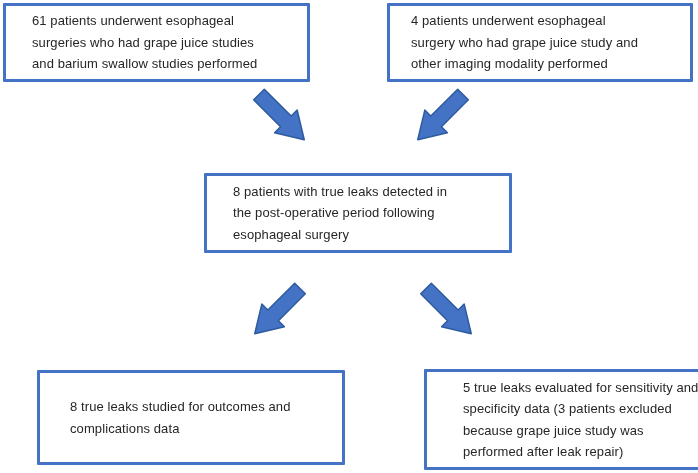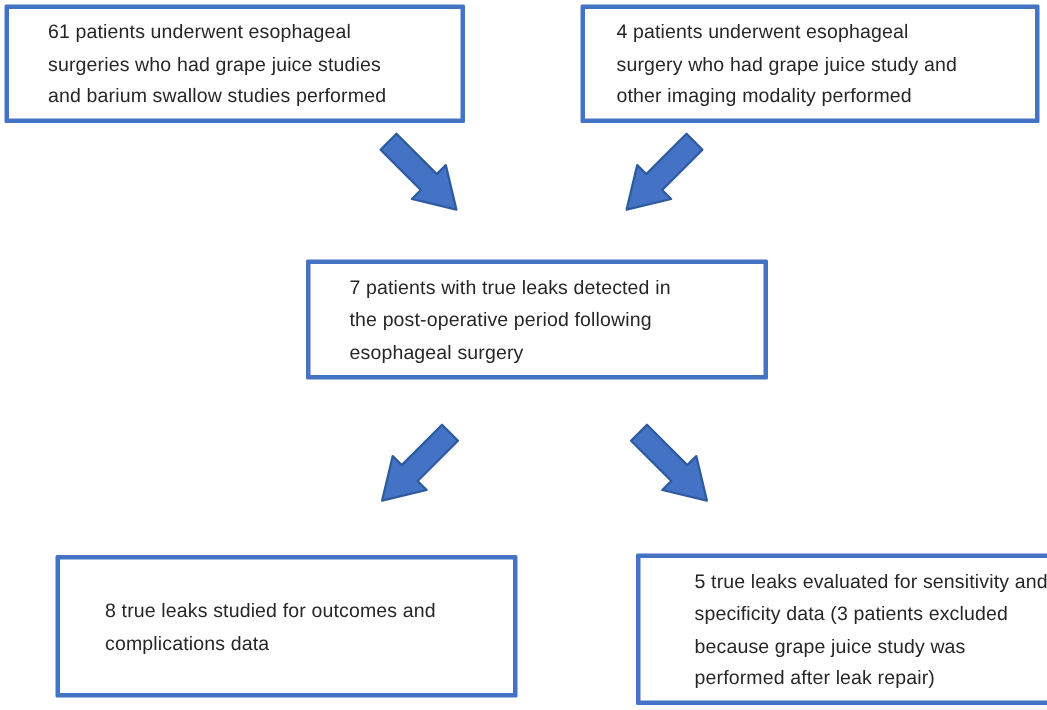--- a/index.html
+++ b/index.html
@@ -71,21 +71,21 @@
 
   <svg class="arrow a1" viewBox="0 0 56 56" aria-hidden="true">
     <path d="M0 -7.5 L38 -7.5 L38 -16 L64 0 L38 16 L38 7.5 L0 7.5 Z" transform="translate(7,6.5) rotate(45)" fill="#4472C4" stroke="#2E5B9F" stroke-width="1.5" stroke-linejoin="round"></path>
   </svg>
 
   <svg class="arrow flip a2" viewBox="0 0 56 56" aria-hidden="true">
     <path d="M0 -7.5 L38 -7.5 L38 -16 L64 0 L38 16 L38 7.5 L0 7.5 Z" transform="translate(7,6.5) rotate(45)" fill="#4472C4" stroke="#2E5B9F" stroke-width="1.5" stroke-linejoin="round"></path>
   </svg>
 
   <div class="box box-m">
-    <div class="box-text">7 patients with true leaks detected in
+    <div class="box-text">8 patients with true leaks detected in
 the post-operative period following
 esophageal surgery</div>
   </div>
 
   <svg class="arrow flip a3" viewBox="0 0 56 56" aria-hidden="true">
     <path d="M0 -7.5 L38 -7.5 L38 -16 L64 0 L38 16 L38 7.5 L0 7.5 Z" transform="translate(7,6.5) rotate(45)" fill="#4472C4" stroke="#2E5B9F" stroke-width="1.5" stroke-linejoin="round"></path>
   </svg>
 
   <svg class="arrow a4" viewBox="0 0 56 56" aria-hidden="true">
     <path d="M0 -7.5 L38 -7.5 L38 -16 L64 0 L38 16 L38 7.5 L0 7.5 Z" transform="translate(7,6.5) rotate(45)" fill="#4472C4" stroke="#2E5B9F" stroke-width="1.5" stroke-linejoin="round"></path>

